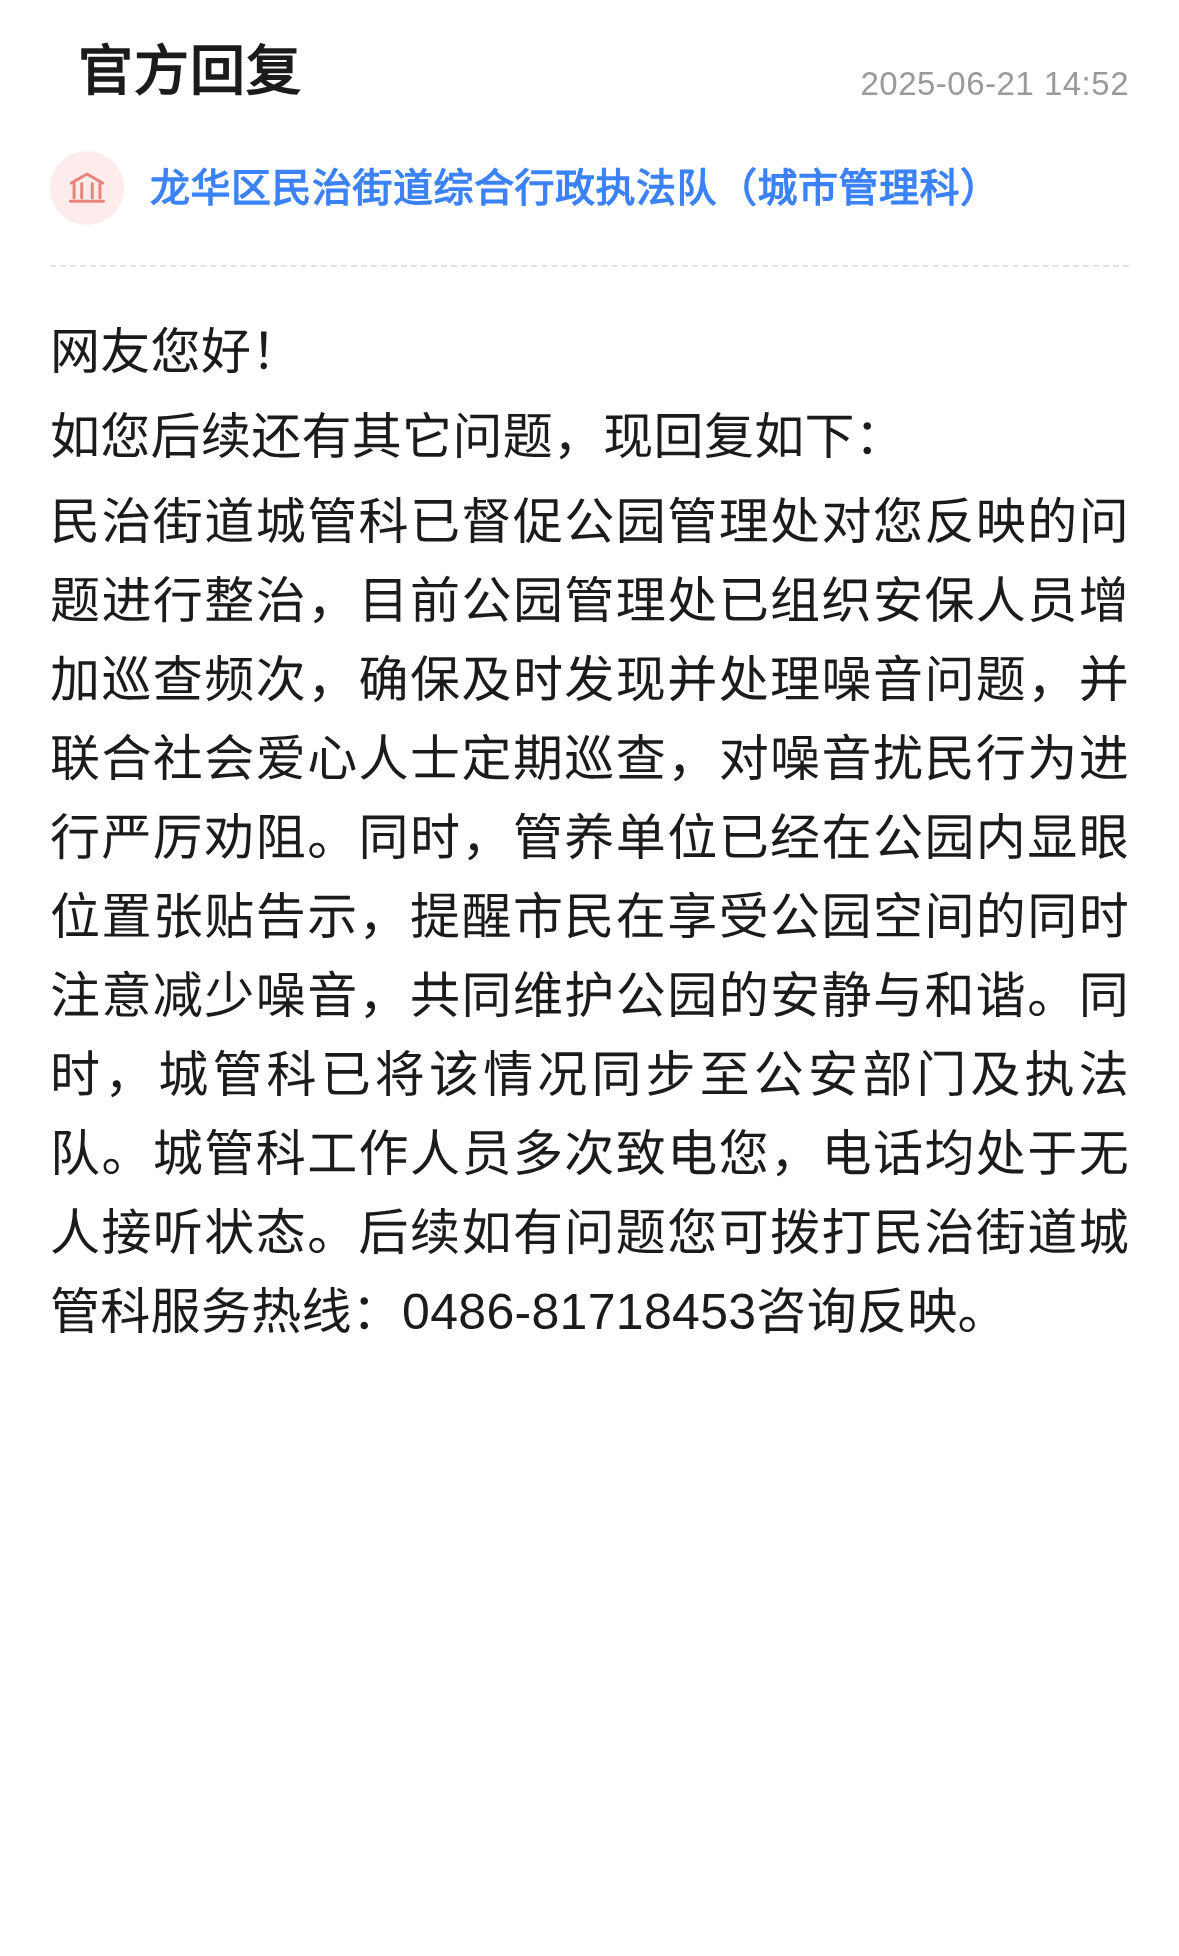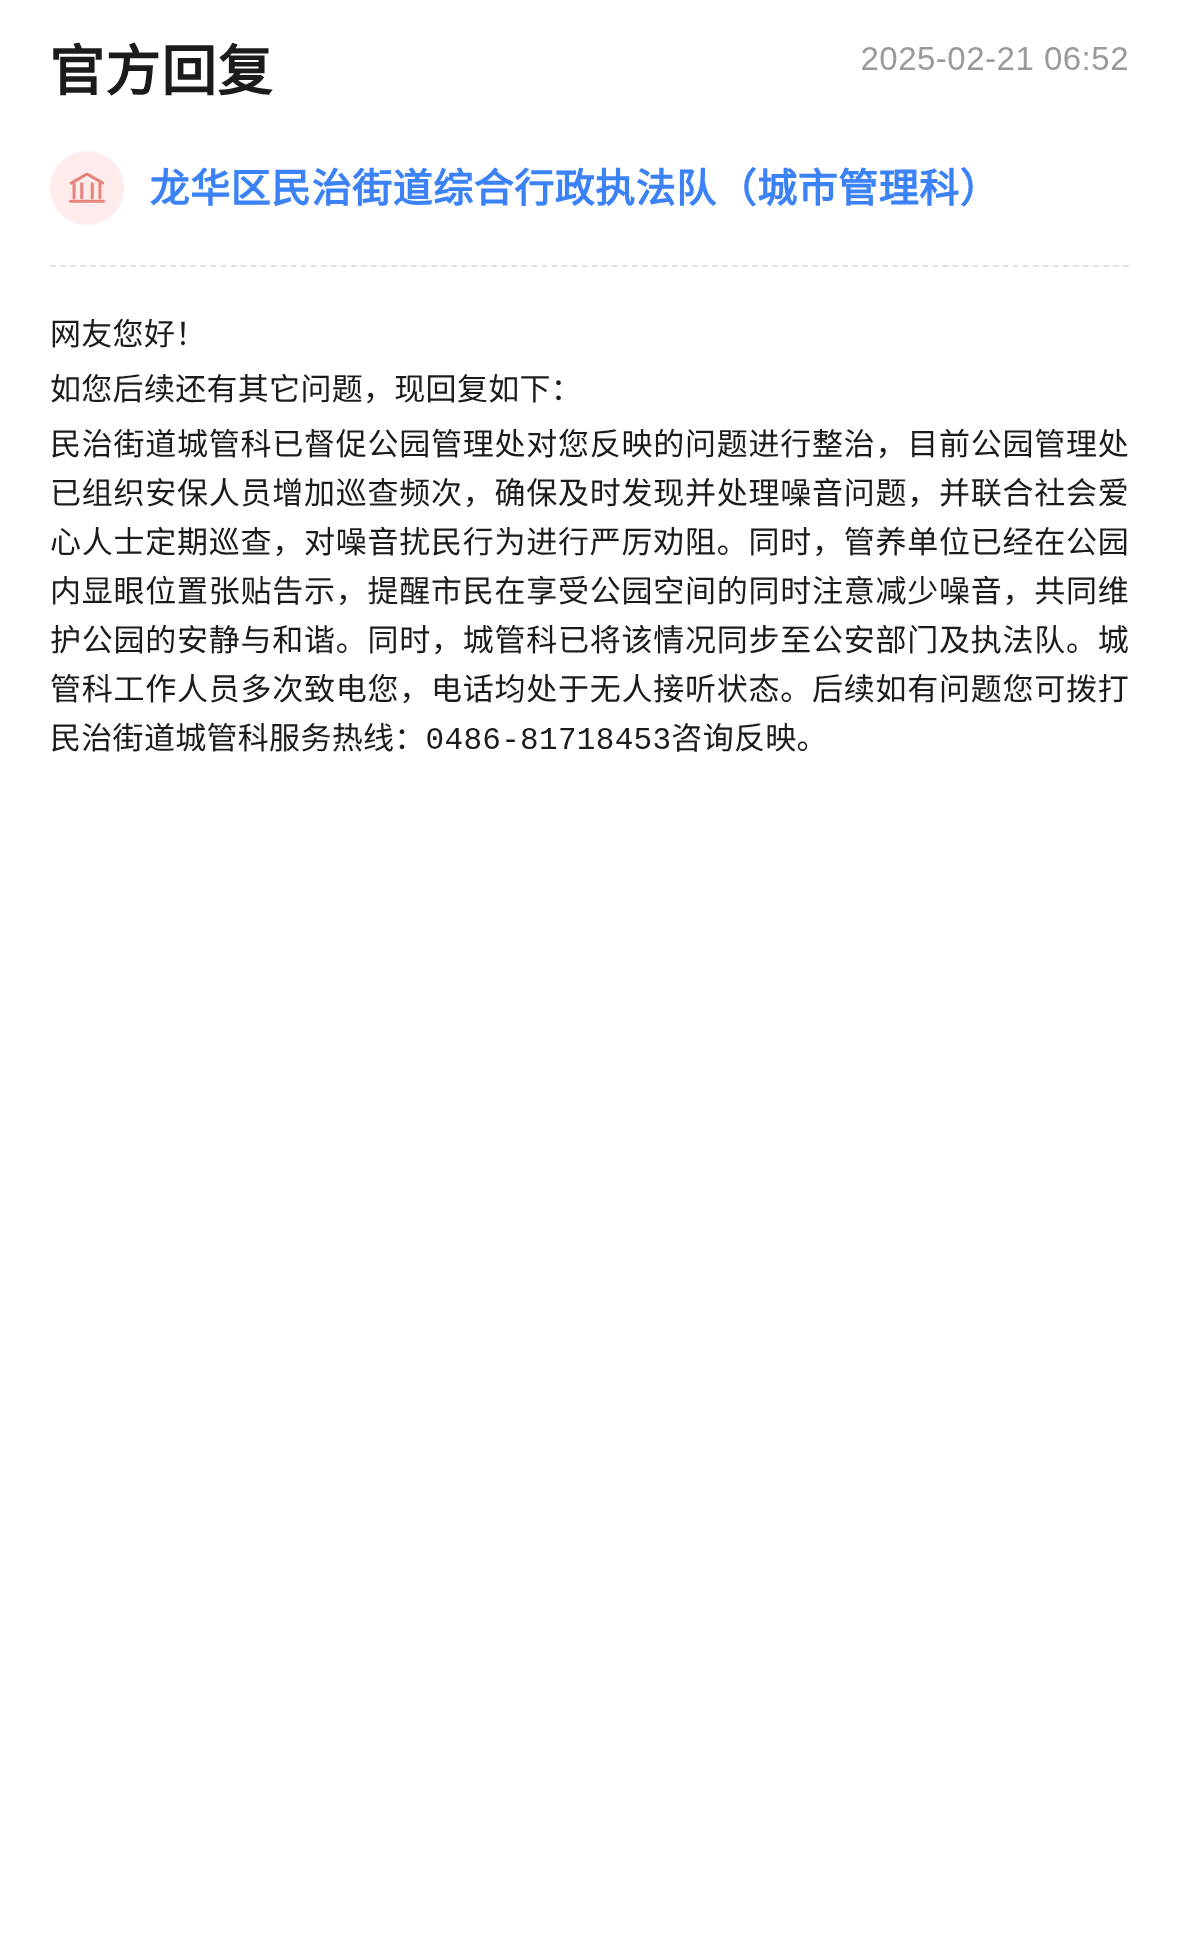--- a/index.html
+++ b/index.html
@@ -19,23 +19,24 @@
     width: 1179px;
     min-height: 1956px;
     box-sizing: border-box;
     padding: 34px 46px 40px 46px;
     background: #ffffff;
   }
 
   
   .reply-header {
     display: flex;
-    align-items: flex-start;
+    align-items: flex-end;
     justify-content: space-between;
     padding: 6px 4px 0 4px;
+    margin-left: 28px;
   }
   .reply-title {
     font-size: 55px;
     font-weight: 700;
     letter-spacing: 1px;
     color: #1b1b1b;
     line-height: 1.15;
     margin: 0;
   }
   .reply-time {
@@ -82,41 +83,40 @@
     height: 0;
   }
 
   
   .reply-body {
     margin-top: 46px;
     padding: 0 4px;
   }
   .reply-body p {
     margin: 0 0 6px 0;
-    font-size: 31px;
+    font-size: 50px;
     line-height: 1.58;
     color: #1b1b1b;
     letter-spacing: 0.3px;
     text-align: justify;
     text-justify: inter-ideograph;
     word-break: break-word;
-    font-family: Liberation Mono, monospace;
   }
   .reply-body p.para-indentless {
     text-indent: 0;
   }
 </style>
 </head>
 <body>
 
 <div class="page">
 
   <div class="reply-header">
     <h1 class="reply-title">官方回复</h1>
-    <span class="reply-time">2025-02-21 06:52</span>
+    <span class="reply-time">2025-06-21 14:52</span>
   </div>
 
   <div class="dept-row">
     <span class="dept-badge">
       <svg width="42" height="42" viewBox="0 0 24 24" aria-hidden="true">
         <g fill="none" stroke="#e8827c" stroke-width="1.7" stroke-linecap="round" stroke-linejoin="round">
           <path d="M3 9.2 12 4l9 5.2"></path>
           <path d="M4.6 9.6v8.1M9 9.6v8.1M15 9.6v8.1M19.4 9.6v8.1"></path>
           <path d="M2.6 19.6h18.8"></path>
         </g>

